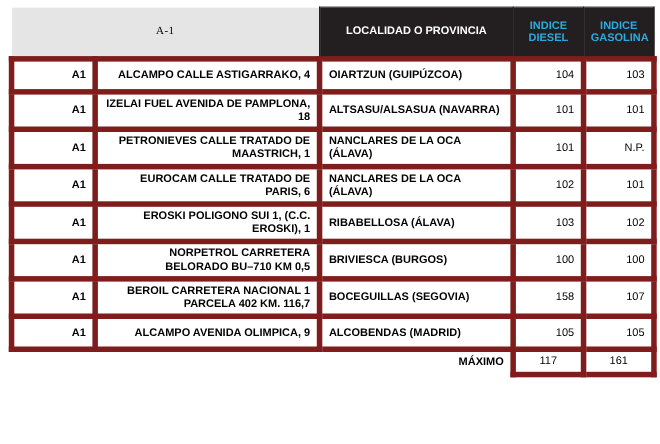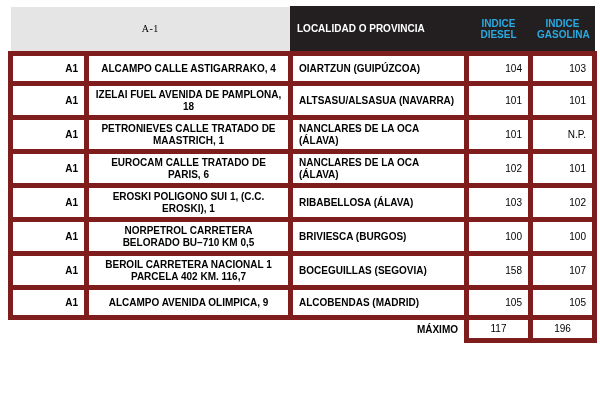--- a/index.html
+++ b/index.html
@@ -54,37 +54,37 @@
   .hdr-black {
     background: #231f20;
     color: #ffffff;
     font-weight: bold;
     font-size: 10.5px;
     height: 38px;
     text-transform: uppercase;
     border: 1px solid #231f20 !important;
   }
   .hdr-city {
-    text-align: left;
+    text-align: center;
     padding-left: 8px;
   }
   .hdr-num {
     color: #29abe2;
     text-align: center;
     line-height: 1.15;
   }
   
   .cell-road {
     text-align: right;
     font-weight: bold;
     font-size: 10.5px;
     padding-right: 7px;
   }
   .cell-station {
-    text-align: center;
+    text-align: right;
     font-weight: bold;
     font-size: 10px;
     text-transform: uppercase;
   }
   .cell-city {
     text-align: left;
     font-weight: bold;
     font-size: 10px;
     text-transform: uppercase;
   }
@@ -194,18 +194,18 @@
         <td class="cell-station">ALCAMPO AVENIDA OLIMPICA, 9</td>
         <td class="cell-city">ALCOBENDAS (MADRID)</td>
         <td class="cell-num">105</td>
         <td class="cell-num">105</td>
       </tr>
       <tr class="sum-row">
         <td class="sum-blank"></td>
         <td class="sum-blank"></td>
         <td class="sum-label">MÁXIMO</td>
         <td class="sum-num">117</td>
-        <td class="sum-num">196</td>
+        <td class="sum-num">161</td>
       </tr>
     </tbody>
   </table>
 
 </div>
 
 </body></html>

